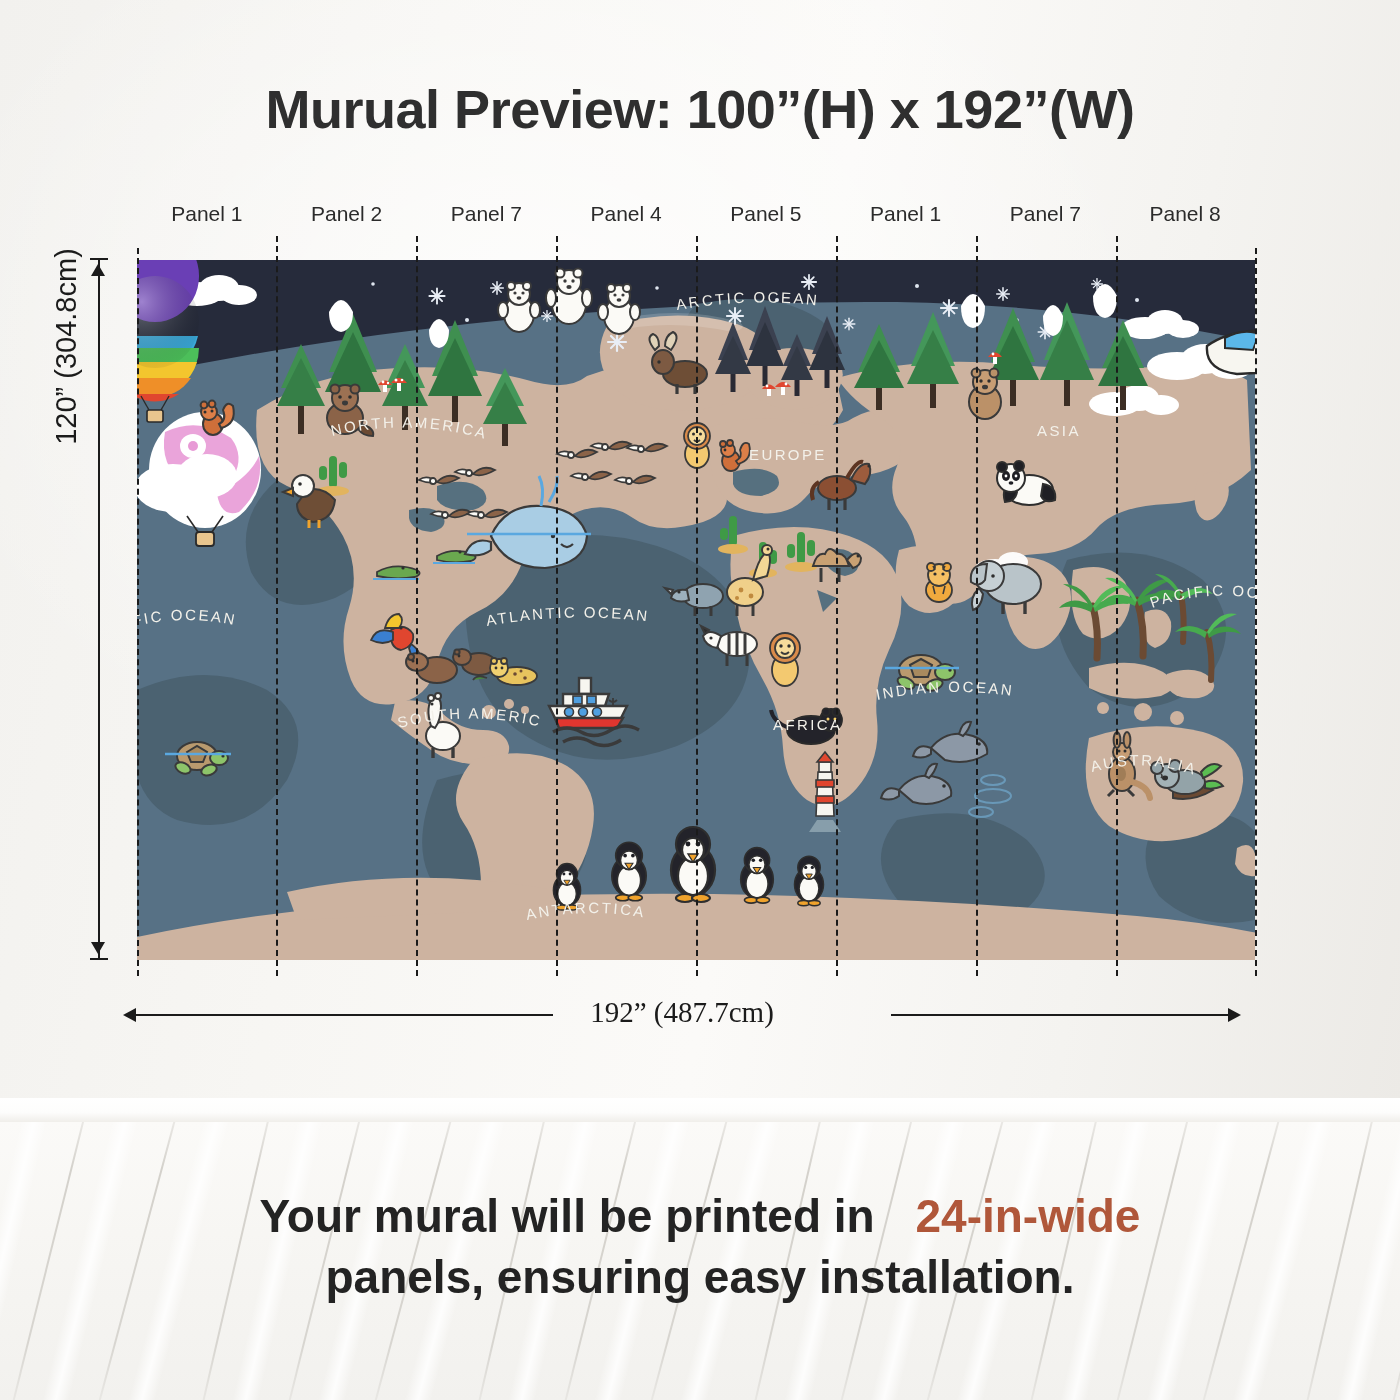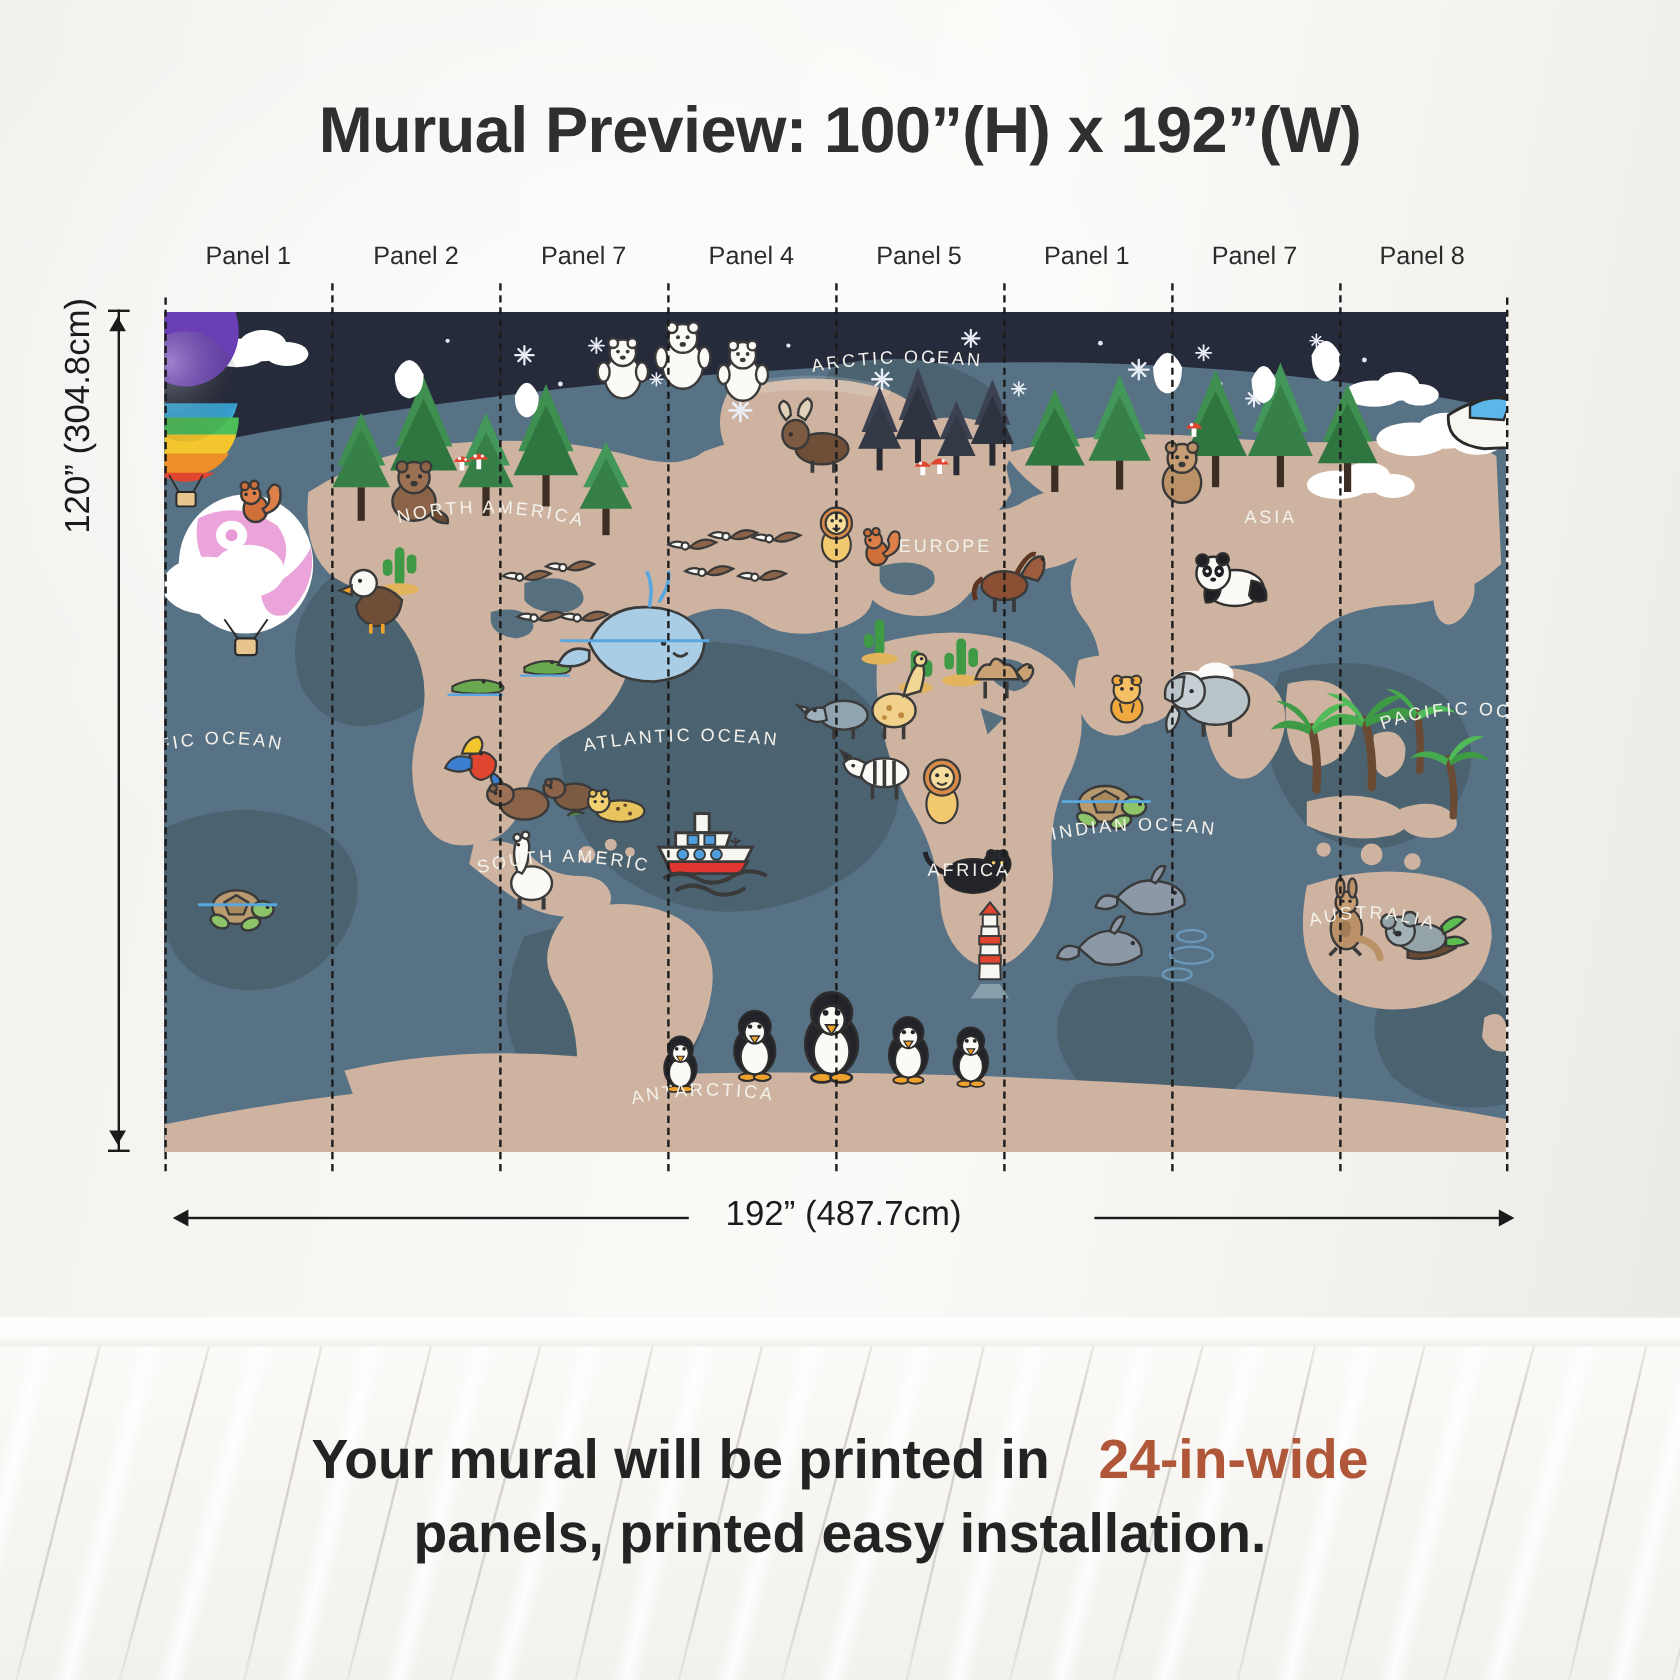--- a/index.html
+++ b/index.html
@@ -68,21 +68,21 @@
   #dim-v{position:absolute;left:86px;top:258px;width:26px;height:702px;}
   #dim-v-line{position:absolute;left:12px;top:0;width:2px;height:702px;background:#1b1b1b;}
   .cap{position:absolute;left:4px;width:18px;height:2px;background:#1b1b1b;}
   .arrow-up,.arrow-down{position:absolute;left:5px;width:0;height:0;border-left:7px solid transparent;border-right:7px solid transparent;}
   .arrow-up{top:6px;border-bottom:12px solid #1b1b1b;}
   .arrow-down{bottom:6px;border-top:12px solid #1b1b1b;}
   #dim-v-label{
     position:absolute;left:-214px;top:330px;width:560px;text-align:center;
     transform:rotate(-90deg);font-size:29px;color:#1b1b1b;white-space:nowrap;
   }
-  #dim-h{position:absolute;left:144px;top:1000px;width:1118px;height:30px;}
+  #dim-h{position:absolute;left:123px;top:1000px;width:1118px;height:30px;font-family:Liberation Serif, serif;}
   #dim-h-label{
     position:absolute;left:0;top:-4px;width:1118px;text-align:center;
     font-size:29px;color:#1b1b1b;
   }
   .hline{position:absolute;top:14px;height:2px;background:#1b1b1b;}
   .arrow-left,.arrow-right{position:absolute;top:8px;width:0;height:0;border-top:7px solid transparent;border-bottom:7px solid transparent;}
   .arrow-left{left:0;border-right:13px solid #1b1b1b;}
   .arrow-right{right:0;border-left:13px solid #1b1b1b;}
   
   #caption{
@@ -1097,14 +1097,14 @@
   <div class="hline" style="right:10px;width:340px"></div>
   <div class="arrow-left"></div>
   <div class="arrow-right"></div>
   <div id="dim-h-label">192” (487.7cm)</div>
 </div>
 
 <div id="caption">
   <div>
     <span>Your mural will be printed in </span><span class="hl">24-in-wide</span>
   </div>
-  <div>panels, printed easy installation.</div>
+  <div>panels, ensuring easy installation.</div>
 </div>
 
 </body></html>

